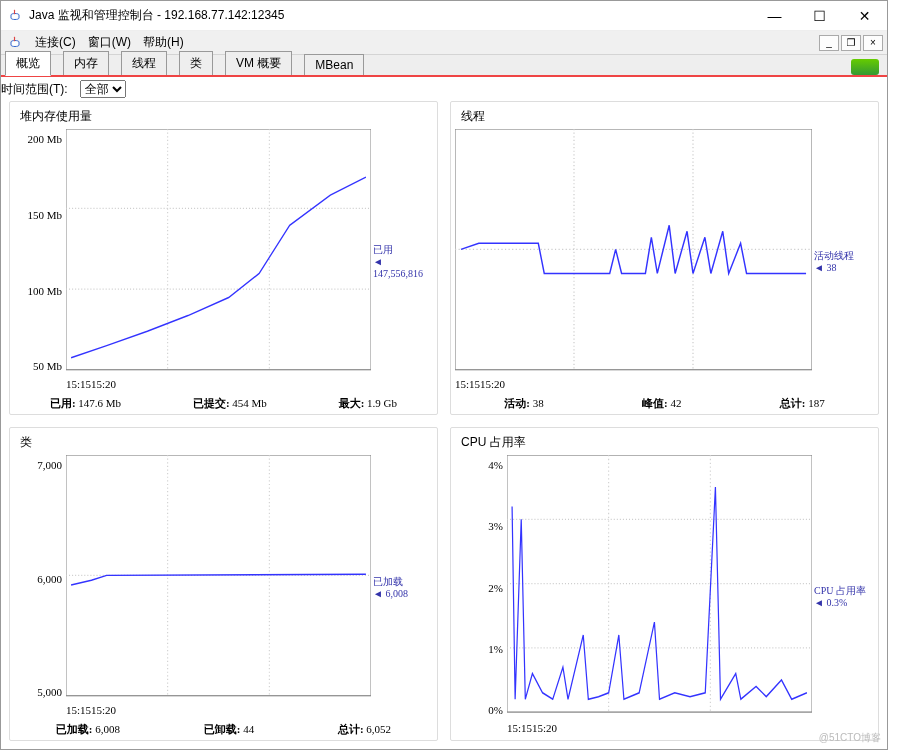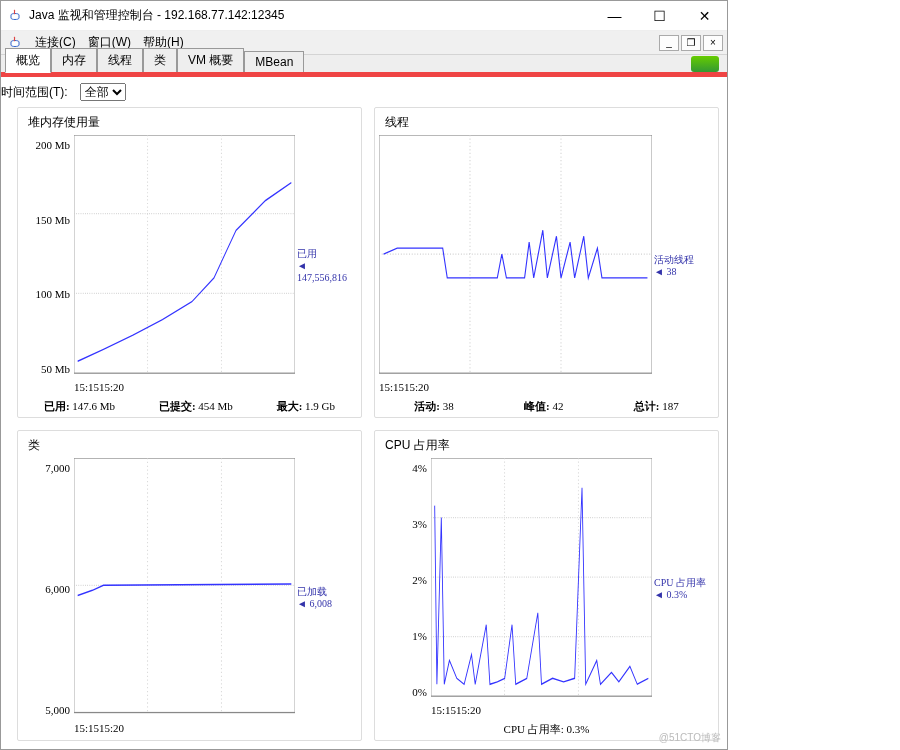--- a/index.html
+++ b/index.html
@@ -1,35 +1,35 @@
 <!DOCTYPE html>
 <html><head>
 <meta charset="utf-8">
 <style>
 * { box-sizing: border-box; margin: 0; padding: 0; }
 body { font-family: "Microsoft YaHei", Tahoma, sans-serif; font-size: 12px; background: #fff; color: #000; }
-.window { width: 728px; height: 750px; border: 1px solid #999; display: flex; flex-direction: column; background: #7f1d1d; position: relative; }
+.window { width: 888px; height: 750px; border: 1px solid #999; display: flex; flex-direction: column; background: #7f1d1d; position: relative; }
 .titlebar { height: 30px; display: flex; align-items: center; background: #fff; border-bottom: 1px solid #eee; }
 .titlebar .appicon { width: 16px; height: 16px; margin: 0 6px; }
 .titlebar .title { flex: 1; font-size: 12px; }
 .winbtns { display: flex; }
 .winbtn { width: 45px; height: 29px; display: flex; align-items: center; justify-content: center; font-size: 14px; cursor: pointer; }
 .menubar { height: 24px; display: flex; align-items: center; background: #f0f0f0; border-bottom: 1px solid #d4d4d4; position:relative;justify-content:space-between; }
 .menubar .appicon2 { width: 16px; height: 16px; margin: 0 6px; }
 .menuitem { padding: 0 6px; cursor: pointer; }
 .mdi-btns { margin-left:auto; display:flex; gap:2px; padding-right:4px; }
 .mdi-btn { width:20px; height:16px; border:1px solid #aaa; background:#fdfdfd; cursor:pointer; display:flex; align-items:center; justify-content:center; font-size:10px; }
-.tabbar { height: 22px; display: flex; align-items: flex-end; background: #eee; border-bottom: 5px solid #ef4444; padding: 0 4px; position:relative; }
+.tabbar { height: 22px; display: flex; align-items: flex-end; background: #eee; border-bottom: 2px solid #ef4444; padding: 0 4px; position:relative;gap:12px; }
 .tab { padding: 3px 10px; border: 1px solid #999; border-bottom: none; background: #eee; margin-right: 0px; cursor: pointer; font-family: Tahoma, sans-serif; font-size:12px; }
 .tab.active { background: #fff; position: relative; top: 1px; border-bottom: 1px solid #fff; }
 .conn-icon { margin-left:auto; width:28px; height:16px; background: linear-gradient(#6c0,#393); border-radius:3px; margin-right:4px; position:relative; }
 .content { flex: 1; background: #fff; display: flex; flex-direction: column; overflow:hidden; }
 .range-row { height: 30px; display: flex; align-items: center; gap: 4px; }
 .range-row select { font-size:12px;margin-left:8px; }
-.charts { flex: 1; display: grid; grid-template-columns: 1fr 1fr; grid-template-rows: 1fr 1fr; gap: 12px; padding: 0 8px 8px 16px; }
+.charts { flex: 1; display: grid; grid-template-columns: 1fr 1fr; grid-template-rows: 1fr 1fr; gap: 12px; padding: 0 8px 8px 8px; }
 .panel { border: 1px solid #ddd; border-radius: 2px; display: flex; flex-direction: column; padding: 6px 4px 2px 4px; position: relative; }
 .panel-title { font-size: 12px; padding: 0 0 4px 6px; }
 .plot-wrap { flex: 1; display: flex; }
 .yaxis { width: 52px; display: flex; flex-direction: column; justify-content: space-between; align-items: flex-end; font-size: 11px; padding: 4px 4px 22px 0; font-family: Liberation Serif, serif; }
 .plot { flex: 1; position: relative; }
 .grid rect.bg { fill: #fff; stroke: #888; }
 .grid line { stroke: #ccc; stroke-dasharray: 1 2; }
 .data-line { fill: none; stroke: #33f; stroke-width: 1.2; }
 .side-label { width: 62px; font-size: 10px; color: #33a; display:flex; flex-direction:column; justify-content:center; padding-left:2px; line-height:1.2; font-family: Tahoma; }
 .side-label .arrow::before { content:"◄ "; color:#33a; }
@@ -184,20 +184,25 @@
             <div class="xlabels">
               <span>15:15</span>
               <span>15:20</span>
             </div>
           </div>
           <div class="side-label">
             <span>已加载</span>
             <span class="arrow">6,008</span>
           </div>
         </div>
+        <div class="footer">
+          <span><b>已加载:</b> <span>6,008</span></span>
+          <span><b>已卸载:</b> <span>44</span></span>
+          <span><b>总计:</b> <span>6,052</span></span>
+        </div>
       </div>
 
       <div class="panel">
         <div class="panel-title">CPU 占用率</div>
         <div class="plot-wrap">
           <div class="yaxis">
             <span>4%</span>
             <span>3%</span>
             <span>2%</span>
             <span>1%</span>
@@ -218,22 +223,19 @@
             <div class="xlabels">
               <span>15:15</span>
               <span>15:20</span>
             </div>
           </div>
           <div class="side-label">
             <span>CPU 占用率</span>
             <span class="arrow">0.3%</span>
           </div>
         </div>
-        <div class="footer" style="justify-content:center">
-          <span>CPU 占用率: 0.3%</span>
-        </div>
       </div>
 
     </div>
   </div>
 
   <div class="watermark">@51CTO博客</div>
 </div>
 
 </body></html>

